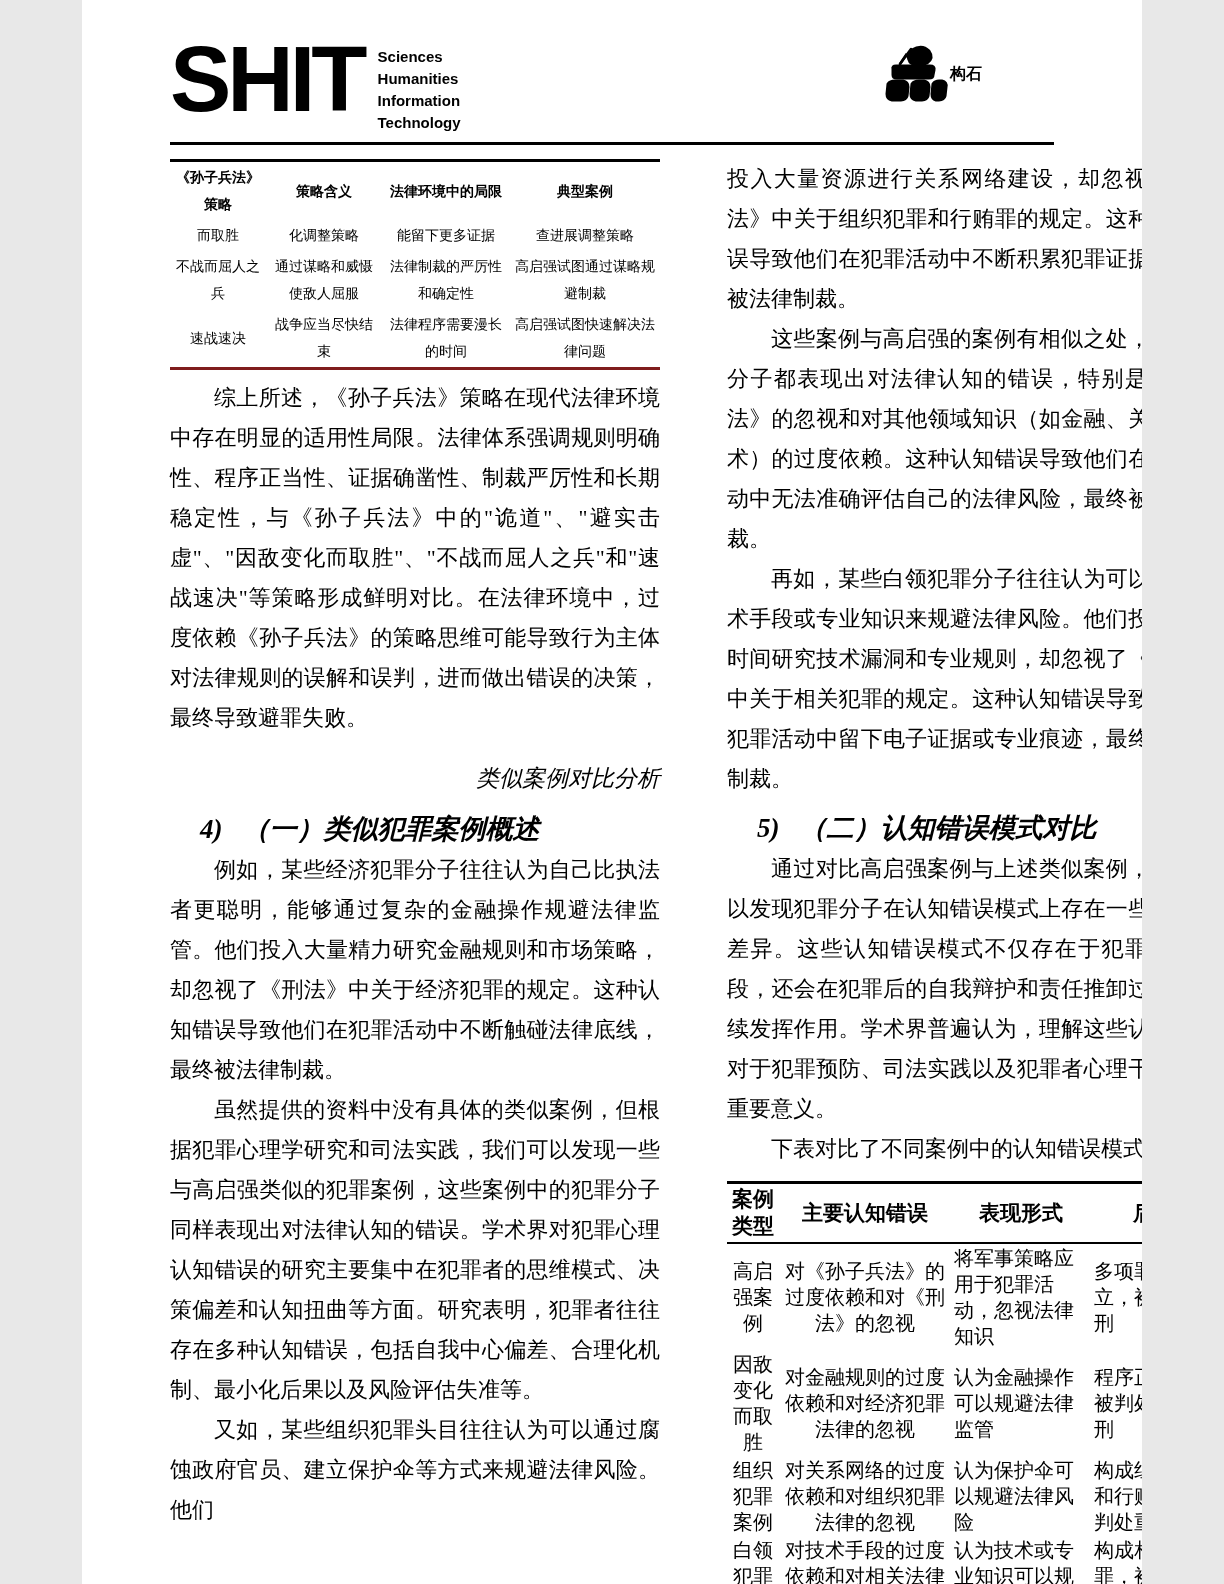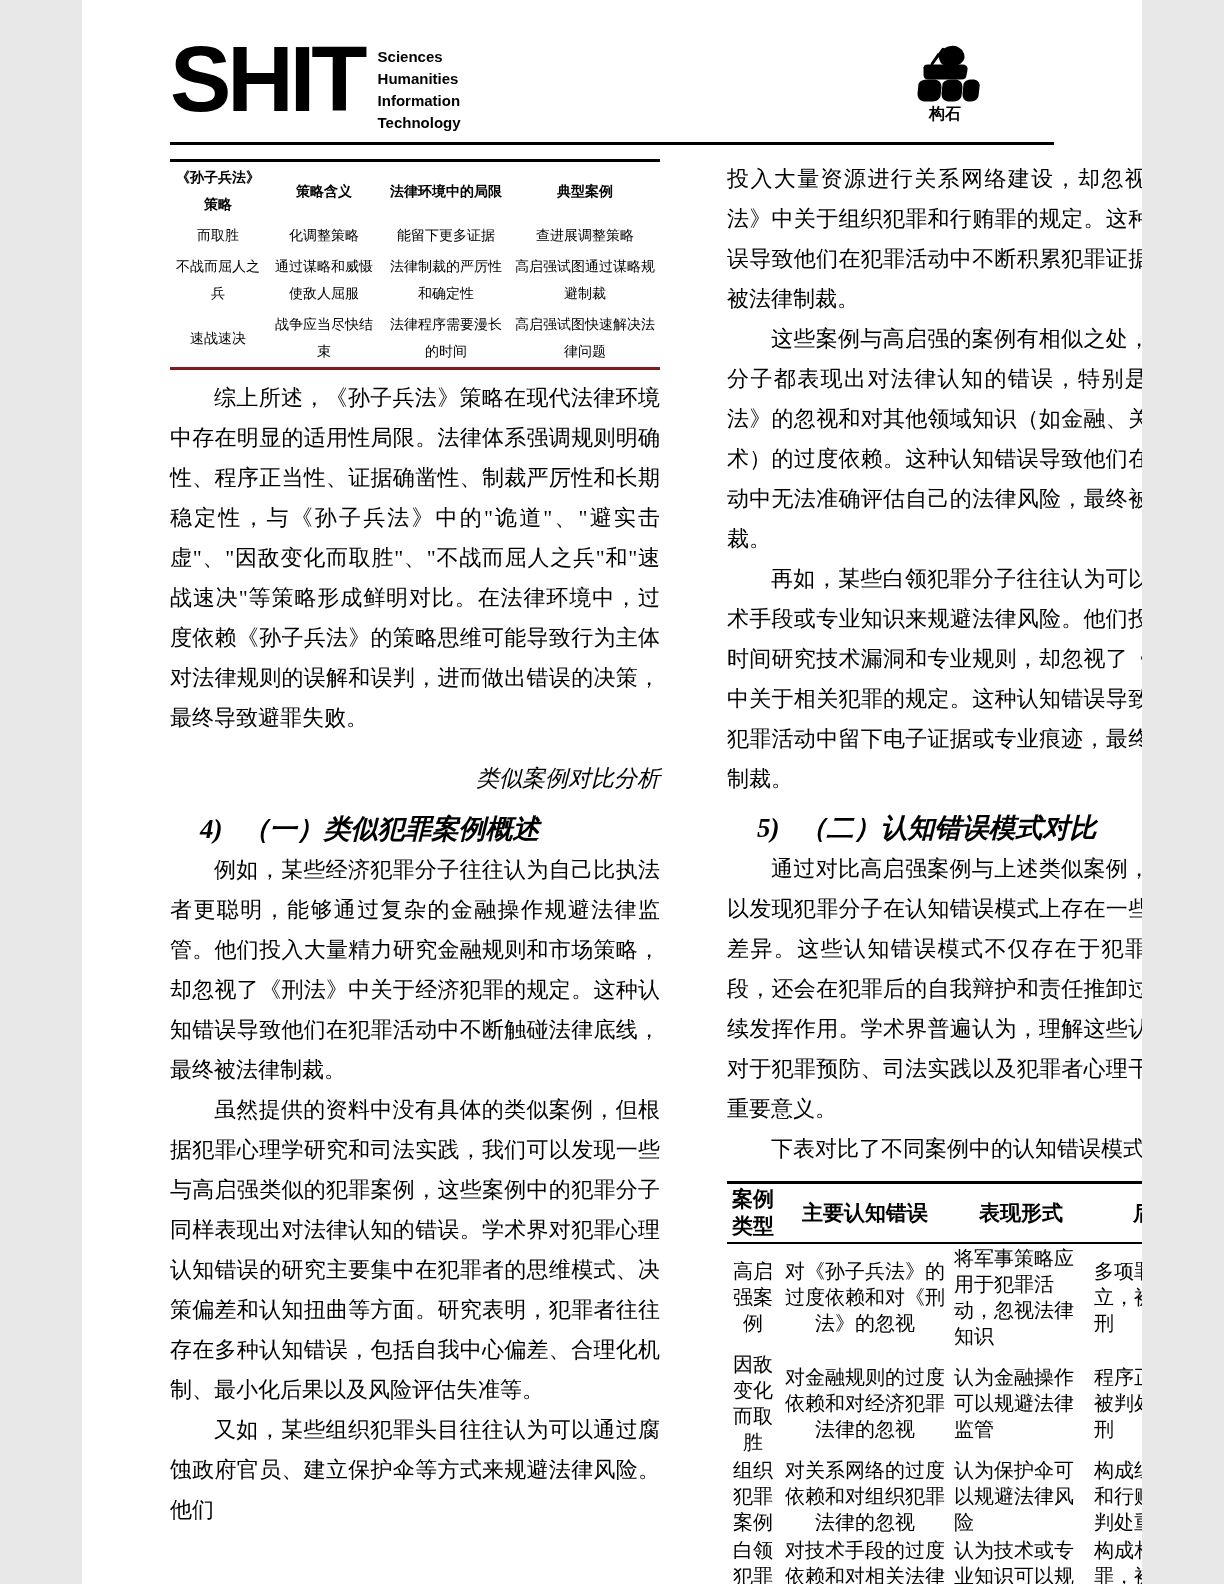--- a/index.html
+++ b/index.html
@@ -17,21 +17,21 @@
   }
   .logo-block { display:flex; align-items:flex-start; gap:14px; }
   .logo-text {
     font-family:"Liberation Sans","DejaVu Sans",sans-serif;
     font-weight:bold; font-size:92px; line-height:74px; letter-spacing:-4px;
   }
   .logo-sub {
     font-family:"Liberation Sans","DejaVu Sans",sans-serif;
     font-weight:bold; font-size:15px; line-height:22px; padding-top:4px;
   }
-  .brand { display:flex; flex-direction:column; align-items:center; margin-right:72px; }
+  .brand { display:flex; flex-direction:row; align-items:center; margin-right:72px; }
   .brand-name {
     font-family:"Liberation Sans","DejaVu Sans",sans-serif;
     font-weight:bold; font-size:16px; line-height:18px; margin-top:1px;
   }
   .rule { margin:8px 88px 0 88px; border-top:3px solid #000; height:0; }
   
   .columns { display:flex; gap:67px; padding:14px 88px 0 88px; }
   .col { width:490px; font-size:22px; line-height:40px; text-align:justify; text-justify:inter-ideograph; }
   p.body { margin:0; }
   p.indent { text-indent:44px; }

